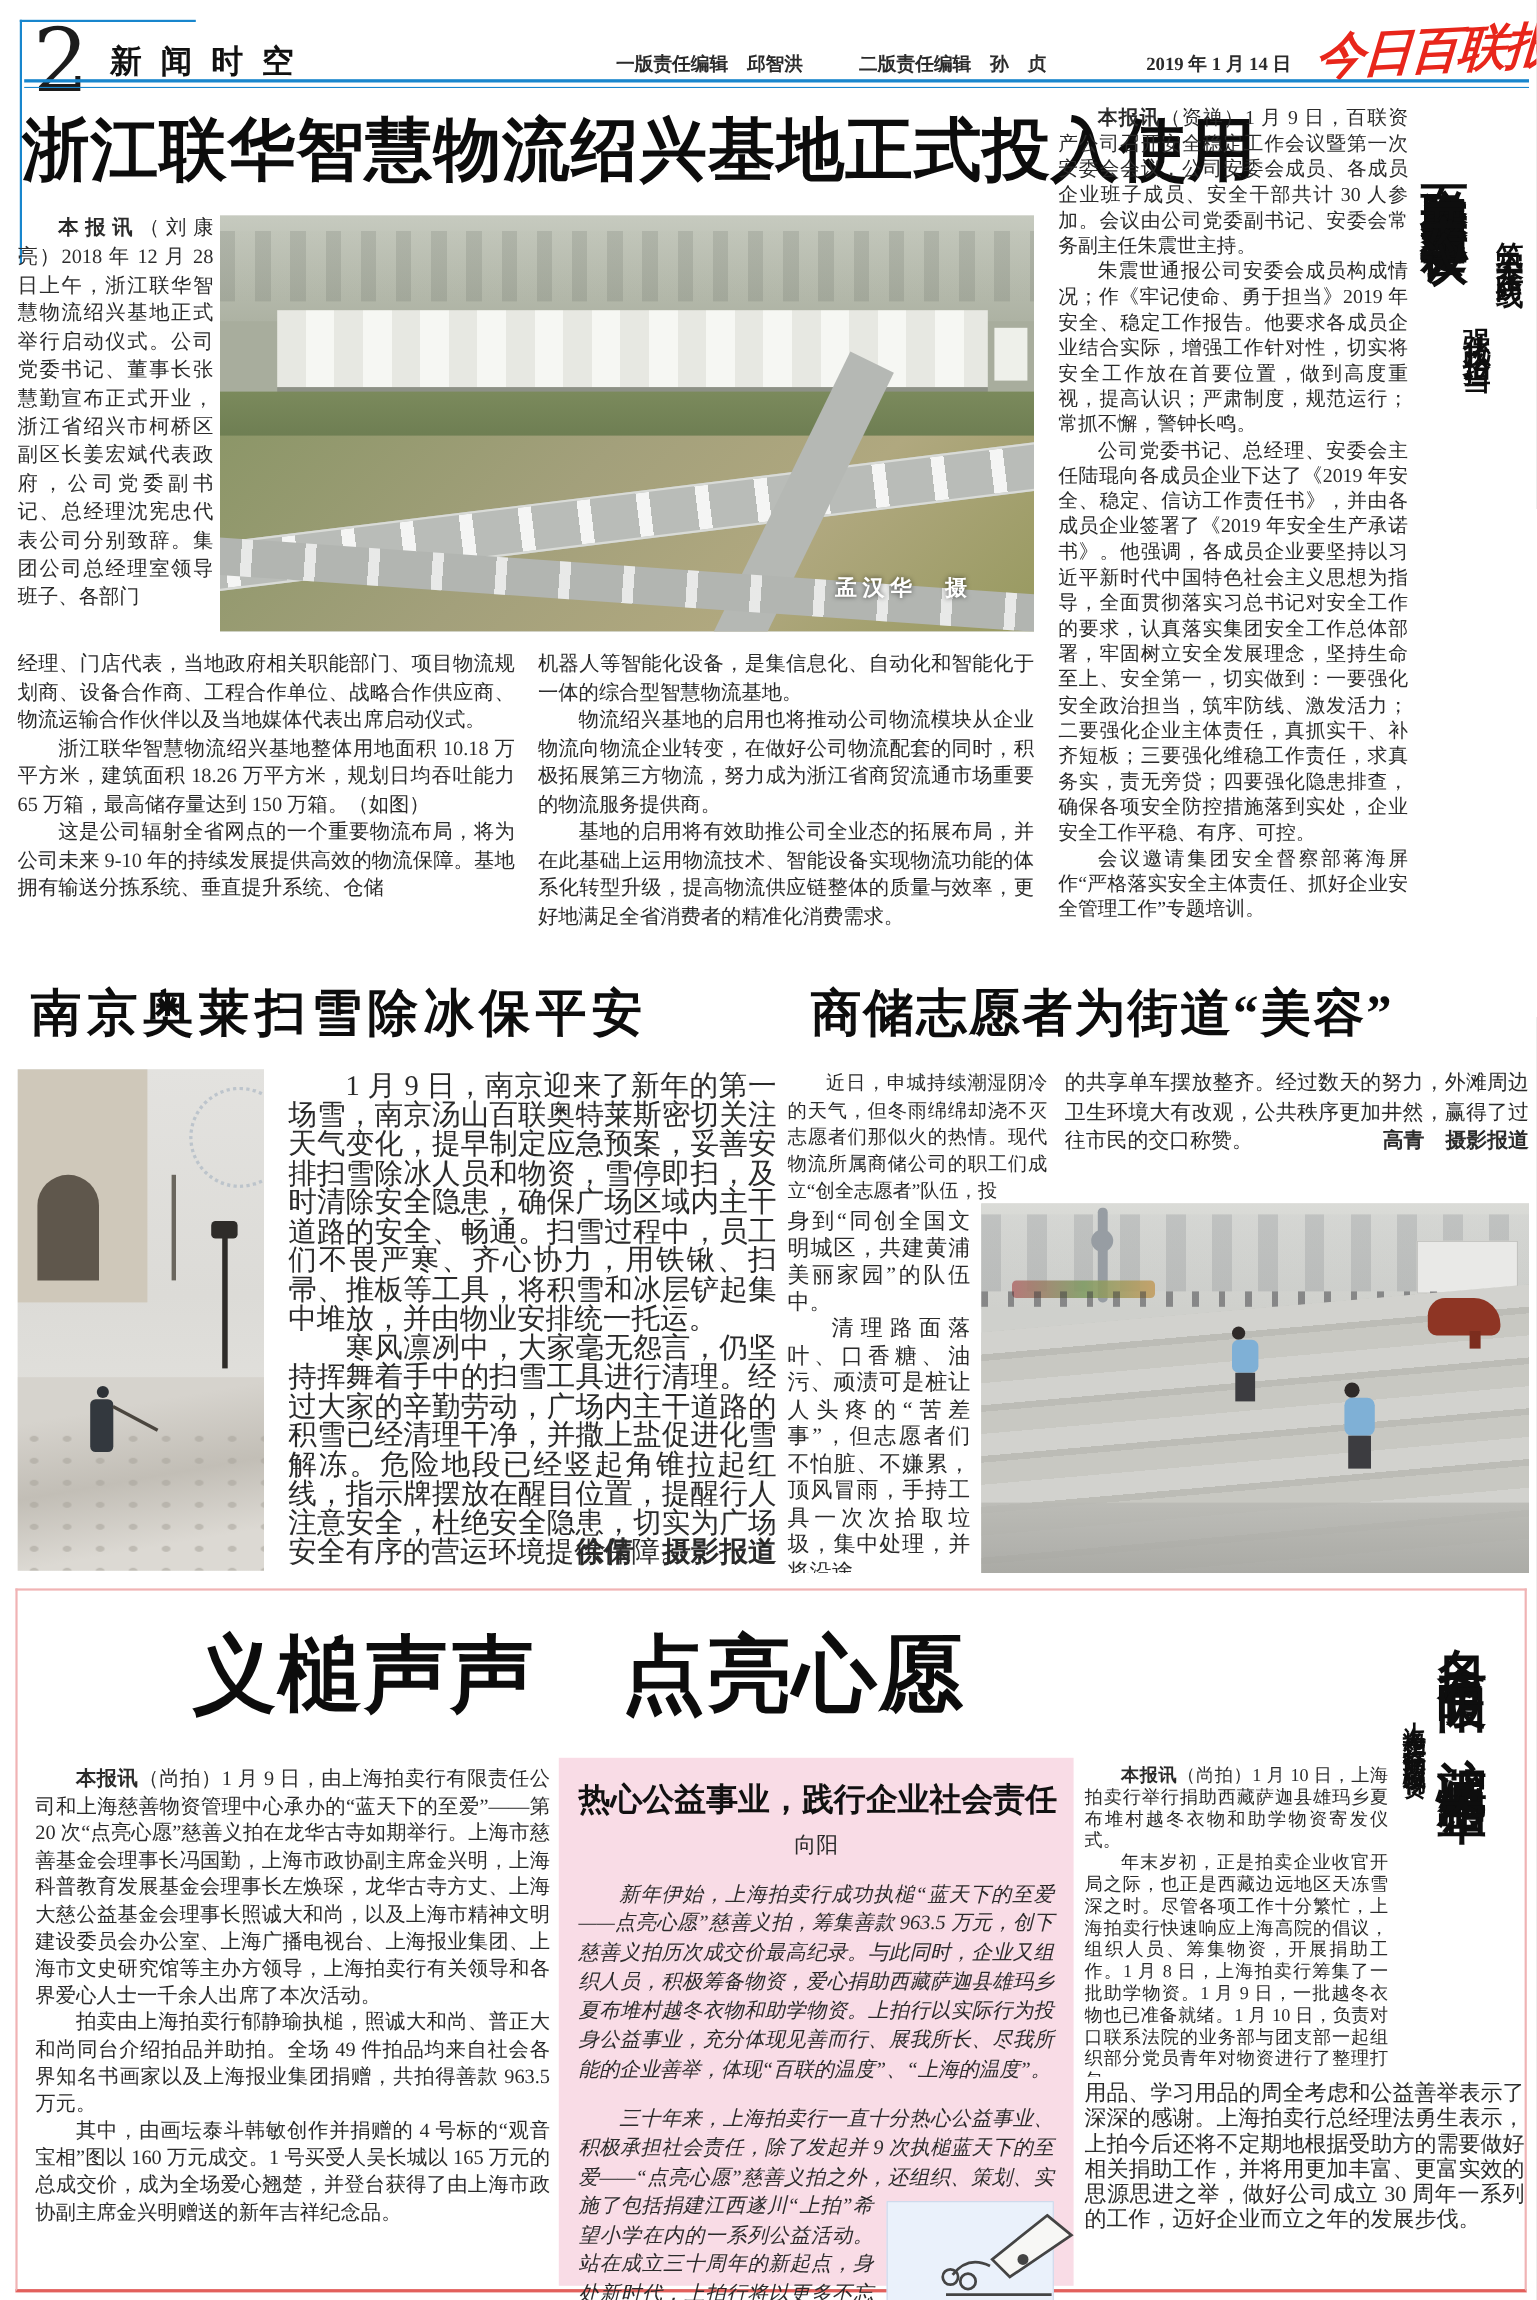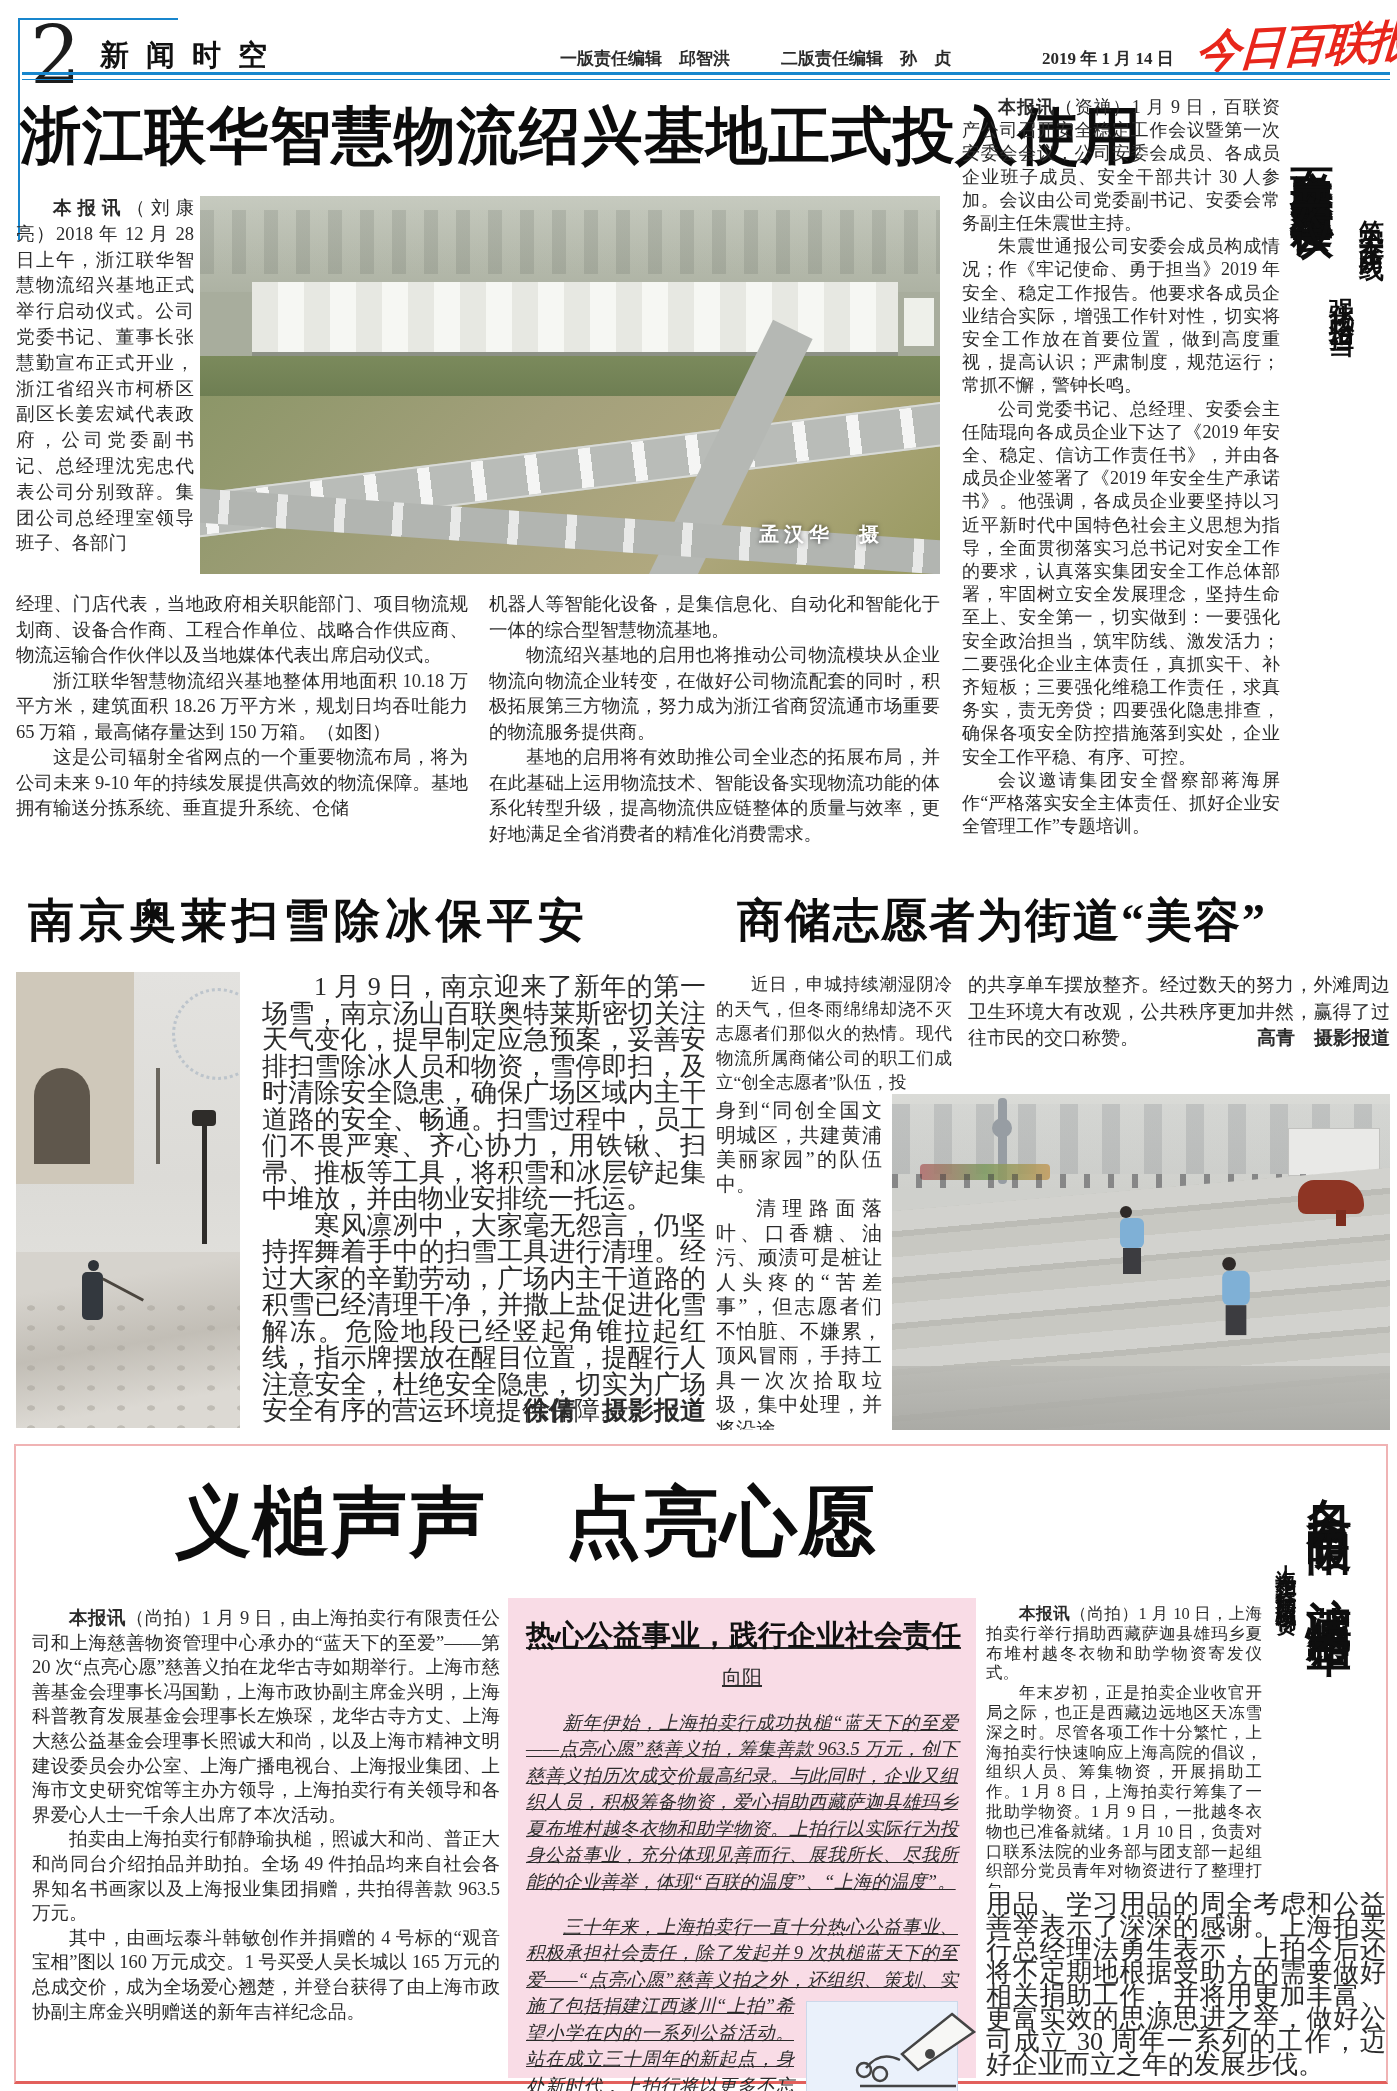--- a/index.html
+++ b/index.html
@@ -112,32 +112,32 @@
   .p3-bull{right:26px;top:86px;width:66px;height:34px;background:#8e3524;border-radius:16px 24px 8px 8px;}
   .p3-bull2{right:44px;top:116px;width:10px;height:16px;background:#7c2d1e;}
 
   
   .bbox{left:14px;top:1444px;width:1374px;height:640px;border:2px solid #f0b3b4;border-bottom:3px solid #e2605c;}
   .a-title{left:40px;top:1456px;width:940px;margin:16px;text-align:center;font-size:76px;font-weight:bold;
            letter-spacing:2px;color:#0c0c0c;white-space:nowrap;}
   .a-subtitle{left:55px;top:1558px;width:910px;text-align:center;font-size:27px;font-weight:bold;color:#0d0d0d;white-space:nowrap;}
   .a-body{left:32px;top:1606px;width:468px;height:470px;font-size:18.5px;line-height:24.6px;overflow:hidden;}
 
-  .pinkbox{left:508px;top:1598px;width:468px;height:480px;background:#f9dce6;padding:10px 18px;text-decoration:underline;}
+  .pinkbox{left:508px;top:1598px;width:468px;height:480px;background:#f9dce6;padding:10px 18px;}
   .c-title{margin:8px 0 0;text-align:center;font-size:29px;font-weight:bold;color:#111;white-space:nowrap;}
   .c-author{text-align:center;font-size:20px;margin:8px 0 8px;}
   .c-body{font-size:18.5px;line-height:26.5px;font-style:italic;text-align:justify;}
   .c-float{float:right;width:152px;height:150px;margin:8px 0 0 12px;background:#eaf1fb;
            border:1px solid #ccd8ea;position:relative;display:block;font-style:normal;}
   .nq-pen{position:absolute;left:8px;top:4px;}
 
   .t-colA{left:986px;top:1604px;width:276px;height:284px;font-size:16.5px;line-height:19.8px;overflow:hidden;}
   .t-kicker{left:1272px;top:1548px;font-size:21px;letter-spacing:5px;}
   .t-title{left:1299px;top:1462px;height:622px;font-size:45px;letter-spacing:9px;}
-  .t-colFull{left:986px;top:1892px;width:400px;height:184px;font-size:26px;line-height:23px;overflow:hidden;}
+  .t-colFull{left:986px;top:1892px;width:400px;height:184px;font-size:20px;line-height:23px;overflow:hidden;}
 </style>
 </head>
 <body>
 
 <div id="page">
 
   <div class="abs h-topline"></div>
   <div class="abs h-vline"></div>
   <div class="abs h-num">2</div>
   <div class="abs h-section">新闻时空</div>

